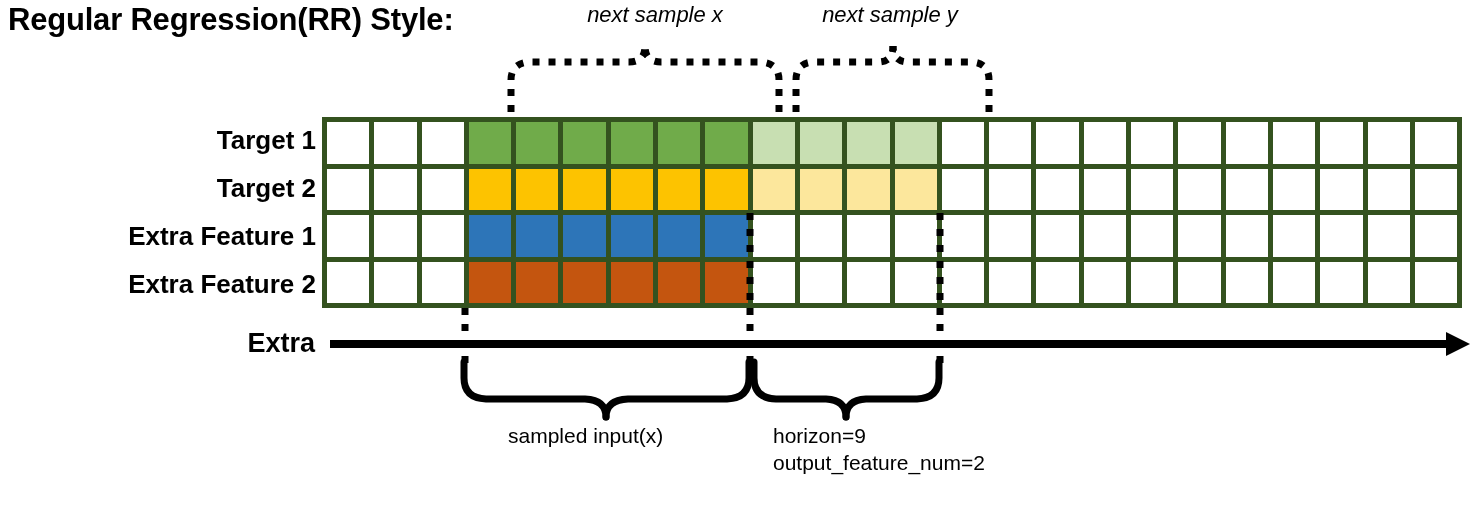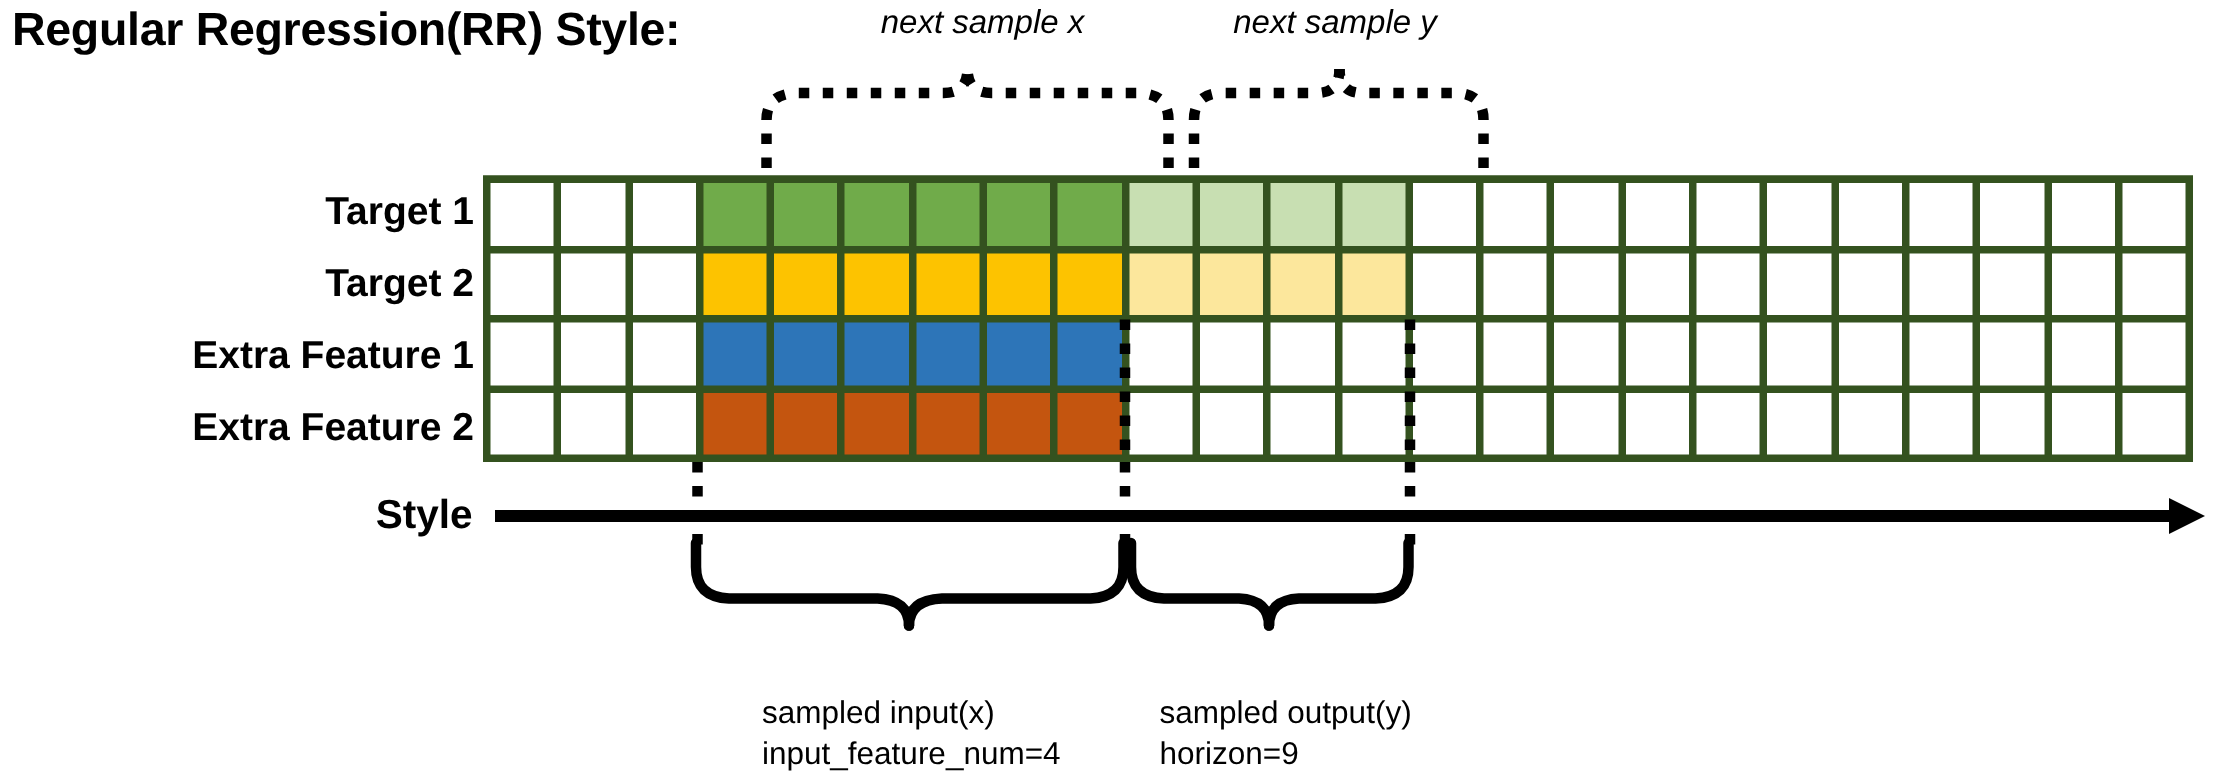--- a/index.html
+++ b/index.html
@@ -53,21 +53,20 @@
     position:absolute;left:205px;top:328px;
     width:110px;text-align:right;
     font-size:27px;font-weight:700;color:#000;
   }
 
   
   .caption{
     position:absolute;
     font-size:21px;line-height:27px;color:#000;
     white-space:nowrap;
-    margin-top:40px;
   }
   .caption div{display:block;}
 
   
   .toplabel{
     position:absolute;top:2px;
     font-size:22px;font-style:italic;color:#000;
     white-space:nowrap;text-align:center;
   }
 
@@ -188,29 +187,28 @@
         <div class="cell "></div>
         <div class="cell "></div>
         <div class="cell "></div>
         <div class="cell "></div>
         <div class="cell "></div>
         <div class="cell "></div>
         <div class="cell "></div>
       </div>
     </div>
 
-  <div class="time-label">Style</div>
+  <div class="time-label">Extra</div>
 
   <div class="caption" style="left:508px;top:422px;">
     <div>sampled input(x)</div>
-    <div>input_feature_num=4</div>
   </div>
   <div class="caption" style="left:773px;top:422px;">
-    <div>sampled output(y)</div>
     <div>horizon=9</div>
+    <div>output_feature_num=2</div>
   </div>
 
   <svg class="overlay" viewBox="0 0 1476 516" xmlns="http://www.w3.org/2000/svg">
     <g fill="none" stroke="#000000" stroke-linecap="butt">
 
       <g stroke-width="7" stroke-dasharray="7 9">
         <path d="M511,112 L511,80 Q511,63 530,62 L629,62 Q645,62 645,46"></path>
         <path d="M779,112 L779,80 Q779,63 760,62 L661,62 Q645,62 645,46"></path>
       </g>
 

